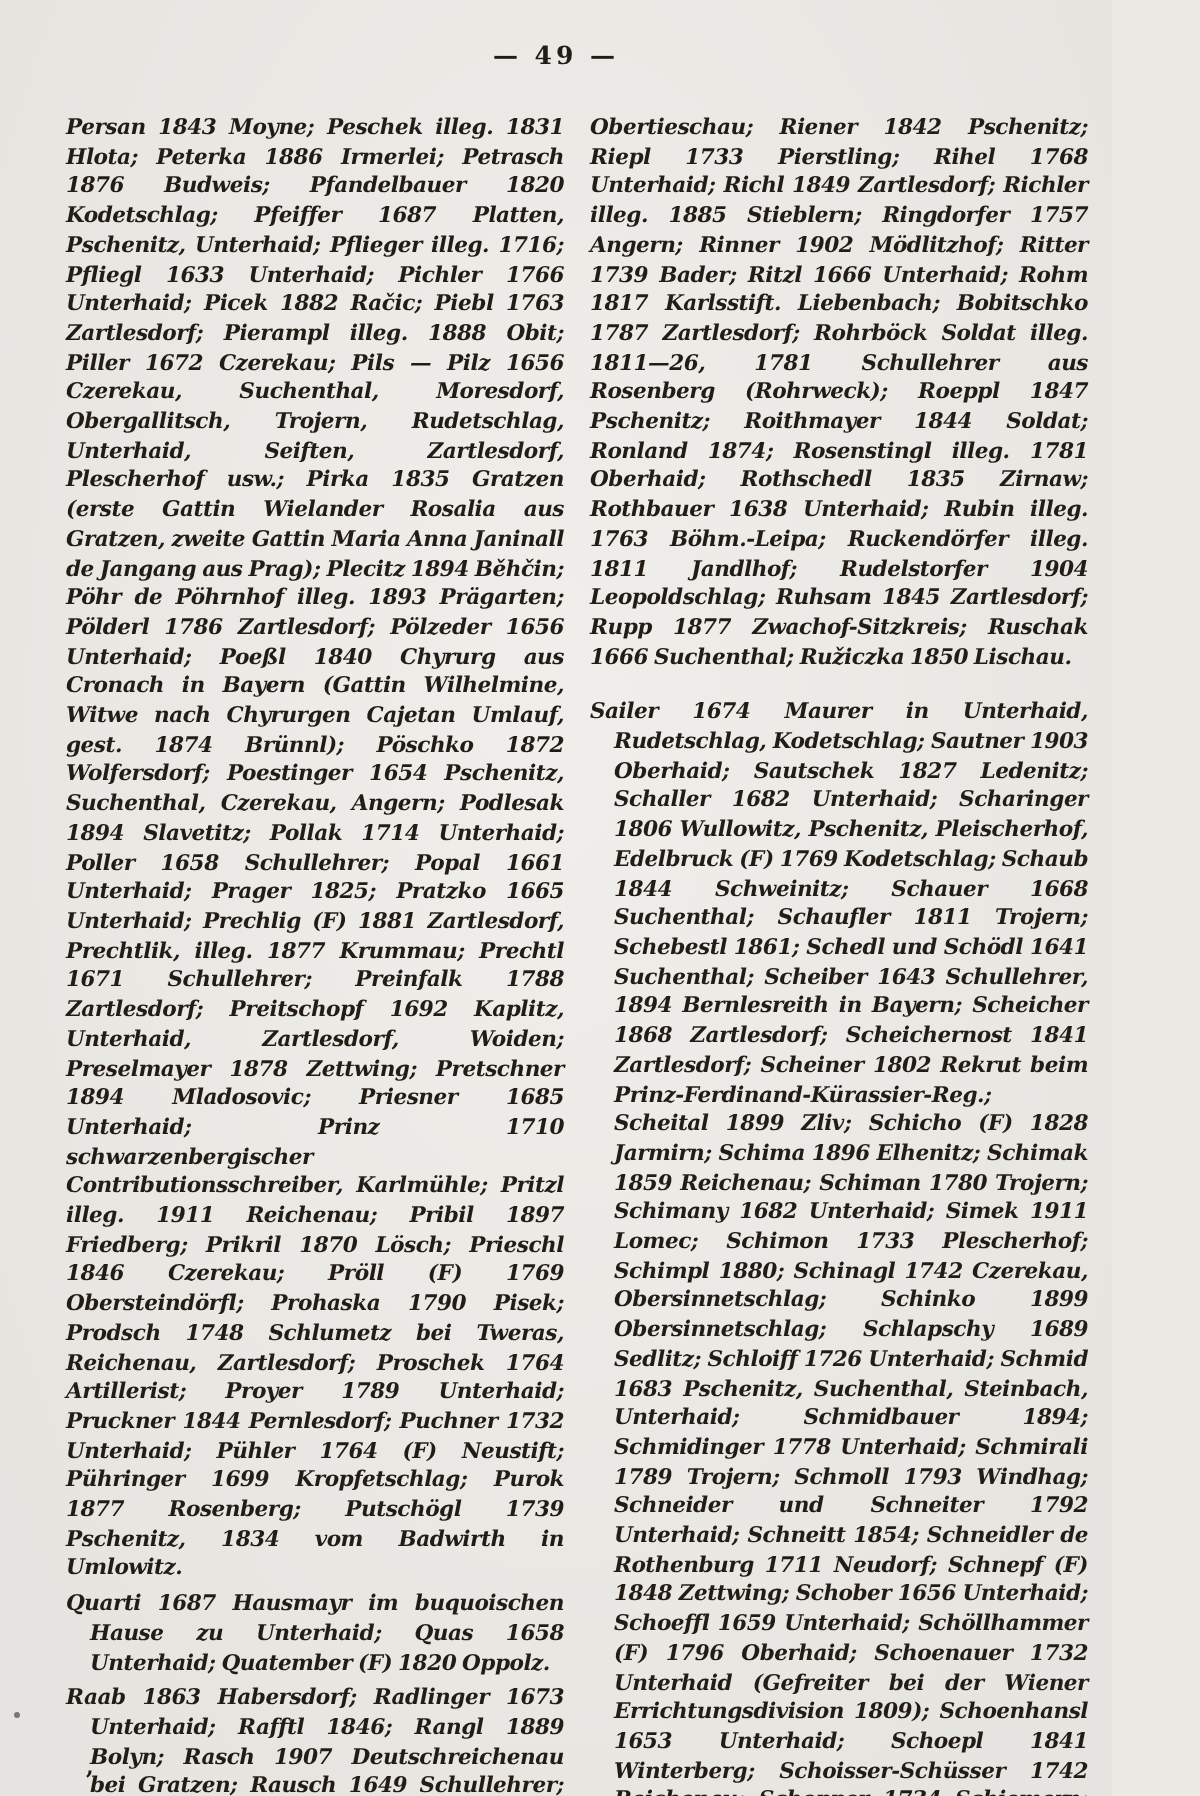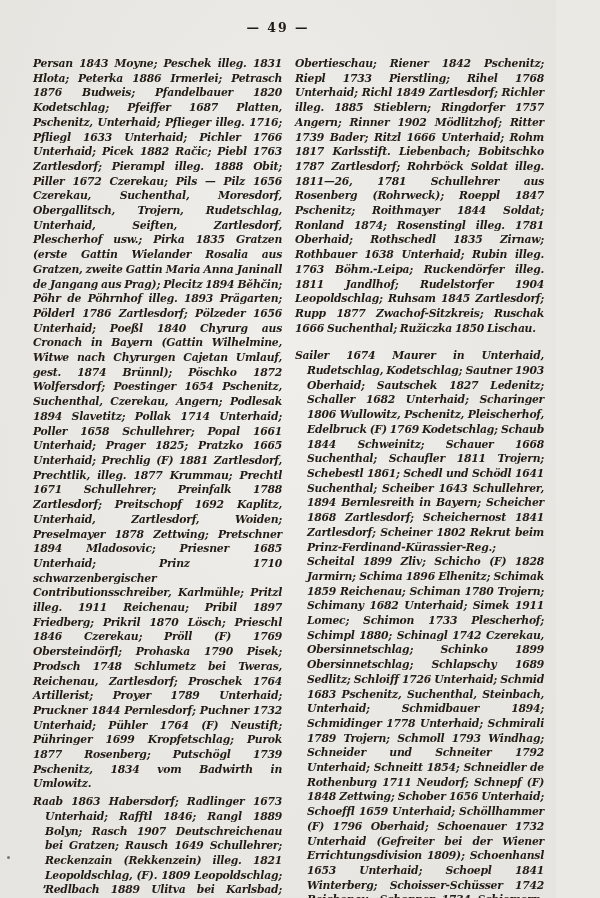--- a/index.html
+++ b/index.html
@@ -83,20 +83,21 @@
 <body>
 
 <div class="page">
 
   <div class="page-number">— 49 —</div>
 
   <div class="columns">
 
     <div class="column">
       <p class="cont">Persan 1843 Moyne; Peschek illeg. 1831 Hlota; Peterka 1886 Irmerlei; Petrasch 1876 Budweis; Pfandelbauer 1820 Kodetschlag; Pfeiffer 1687 Platten, Pschenitz, Unterhaid; Pflieger illeg. 1716; Pfliegl 1633 Unterhaid; Pichler 1766 Unterhaid; Picek 1882 Račic; Piebl 1763 Zartlesdorf; Pierampl illeg. 1888 Obit; Piller 1672 Czerekau; Pils — Pilz 1656 Czerekau, Suchenthal, Moresdorf, Obergallitsch, Trojern, Rudetschlag, Unterhaid, Seiften, Zartlesdorf, Plescherhof usw.; Pirka 1835 Gratzen (erste Gattin Wielander Rosalia aus Gratzen, zweite Gattin Maria Anna Janinall de Jangang aus Prag); Plecitz 1894 Běhčin; Pöhr de Pöhrnhof illeg. 1893 Prägarten; Pölderl 1786 Zartlesdorf; Pölzeder 1656 Unterhaid; Poeßl 1840 Chyrurg aus Cronach in Bayern (Gattin Wilhelmine, Witwe nach Chyrurgen Cajetan Umlauf, gest. 1874 Brünnl); Pöschko 1872 Wolfersdorf; Poestinger 1654 Pschenitz, Suchenthal, Czerekau, Angern; Podlesak 1894 Slavetitz; Pollak 1714 Unterhaid; Poller 1658 Schullehrer; Popal 1661 Unterhaid; Prager 1825; Pratzko 1665 Unterhaid; Prechlig (F) 1881 Zartlesdorf, Prechtlik, illeg. 1877 Krummau; Prechtl 1671 Schullehrer; Preinfalk 1788 Zartlesdorf; Preitschopf 1692 Kaplitz, Unterhaid, Zartlesdorf, Woiden; Preselmayer 1878 Zettwing; Pretschner 1894 Mladosovic; Priesner 1685 Unterhaid; Prinz 1710 schwarzenbergischer Contributionsschreiber, Karlmühle; Pritzl illeg. 1911 Reichenau; Pribil 1897 Friedberg; Prikril 1870 Lösch; Prieschl 1846 Czerekau; Pröll (F) 1769 Obersteindörfl; Prohaska 1790 Pisek; Prodsch 1748 Schlumetz bei Tweras, Reichenau, Zartlesdorf; Proschek 1764 Artillerist; Proyer 1789 Unterhaid; Pruckner 1844 Pernlesdorf; Puchner 1732 Unterhaid; Pühler 1764 (F) Neustift; Pühringer 1699 Kropfetschlag; Purok 1877 Rosenberg; Putschögl 1739 Pschenitz, 1834 vom Badwirth in Umlowitz.</p>
+      <p class="entry">Quarti 1687 Hausmayr im buquoischen Hause zu Unterhaid; Quas 1658 Unterhaid; Quatember (F) 1820 Oppolz.</p>
       <p class="entry">Raab 1863 Habersdorf; Radlinger 1673 Unterhaid; Rafftl 1846; Rangl 1889 Bolyn; Rasch 1907 Deutschreichenau bei Gratzen; Rausch 1649 Schullehrer; Reckenzain (Rekkenzein) illeg. 1821 Leopoldschlag, (F). 1809 Leopoldschlag; Redlbach 1889 Ulitva bei Karlsbad; Reidinger — Reitinger 1810 Zaborž; Reif 1899 Larnbecher; Resch 1718 Unterhaid; Rettig 1826 Holzmeister der Eisenbahn aus Kühlberg illeg.; Reverelly 1775 Zollaufseher; Rychtera — Richter 1861 Lubno; Ridschawer Soldat illeg. 1713; Rieger 1884; Riedl 1655 Unterhaid; Riede 1879</p>
     </div>
 
     <div class="column">
       <p class="cont">Obertieschau; Riener 1842 Pschenitz; Riepl 1733 Pierstling; Rihel 1768 Unterhaid; Richl 1849 Zartlesdorf; Richler illeg. 1885 Stieblern; Ringdorfer 1757 Angern; Rinner 1902 Mödlitzhof; Ritter 1739 Bader; Ritzl 1666 Unterhaid; Rohm 1817 Karlsstift. Liebenbach; Bobitschko 1787 Zartlesdorf; Rohrböck Soldat illeg. 1811—26, 1781 Schullehrer aus Rosenberg (Rohrweck); Roeppl 1847 Pschenitz; Roithmayer 1844 Soldat; Ronland 1874; Rosenstingl illeg. 1781 Oberhaid; Rothschedl 1835 Zirnaw; Rothbauer 1638 Unterhaid; Rubin illeg. 1763 Böhm.-Leipa; Ruckendörfer illeg. 1811 Jandlhof; Rudelstorfer 1904 Leopoldschlag; Ruhsam 1845 Zartlesdorf; Rupp 1877 Zwachof-Sitzkreis; Ruschak 1666 Suchenthal; Ružiczka 1850 Lischau.</p>
       <p class="entry section-gap">Sailer 1674 Maurer in Unterhaid, Rudetschlag, Kodetschlag; Sautner 1903 Oberhaid; Sautschek 1827 Ledenitz; Schaller 1682 Unterhaid; Scharinger 1806 Wullowitz, Pschenitz, Pleischerhof, Edelbruck (F) 1769 Kodetschlag; Schaub 1844 Schweinitz; Schauer 1668 Suchenthal; Schaufler 1811 Trojern; Schebestl 1861; Schedl und Schödl 1641 Suchenthal; Scheiber 1643 Schullehrer, 1894 Bernlesreith in Bayern; Scheicher 1868 Zartlesdorf; Scheichernost 1841 Zartlesdorf; Scheiner 1802 Rekrut beim Prinz-Ferdinand-Kürassier-Reg.; Scheital 1899 Zliv; Schicho (F) 1828 Jarmirn; Schima 1896 Elhenitz; Schimak 1859 Reichenau; Schiman 1780 Trojern; Schimany 1682 Unterhaid; Simek 1911 Lomec; Schimon 1733 Plescherhof; Schimpl 1880; Schinagl 1742 Czerekau, Obersinnetschlag; Schinko 1899 Obersinnetschlag; Schlapschy 1689 Sedlitz; Schloiff 1726 Unterhaid; Schmid 1683 Pschenitz, Suchenthal, Steinbach, Unterhaid; Schmidbauer 1894; Schmidinger 1778 Unterhaid; Schmirali 1789 Trojern; Schmoll 1793 Windhag; Schneider und Schneiter 1792 Unterhaid; Schneitt 1854; Schneidler de Rothenburg 1711 Neudorf; Schnepf (F) 1848 Zettwing; Schober 1656 Unterhaid; Schoeffl 1659 Unterhaid; Schöllhammer (F) 1796 Oberhaid; Schoenauer 1732 Unterhaid (Gefreiter bei der Wiener Errichtungsdivision 1809); Schoenhansl 1653 Unterhaid; Schoepl 1841 Winterberg; Schoisser-Schüsser 1742 Reichenau; Schopper 1734 Schiemern; Schott 1765 Artillerie-Oberleutnant; Schreiner 1777 Unterhaid; Schreiner de Roseneckh 1641 Unterhaid; Schrenk 1878 Paulina; Schrimpf 1873 Beneschau; Schubhardt illeg. 1884; Schuech 1653 Unterhaid; Schuster 1750 Gratzen; Schwartz 1852 Krummau; Schwarzbauer 1694 Zettwing; Schwarzenberger 1834 (F) Wullowitz; Schwarzin-</p>
     </div>
 
   </div>
 

